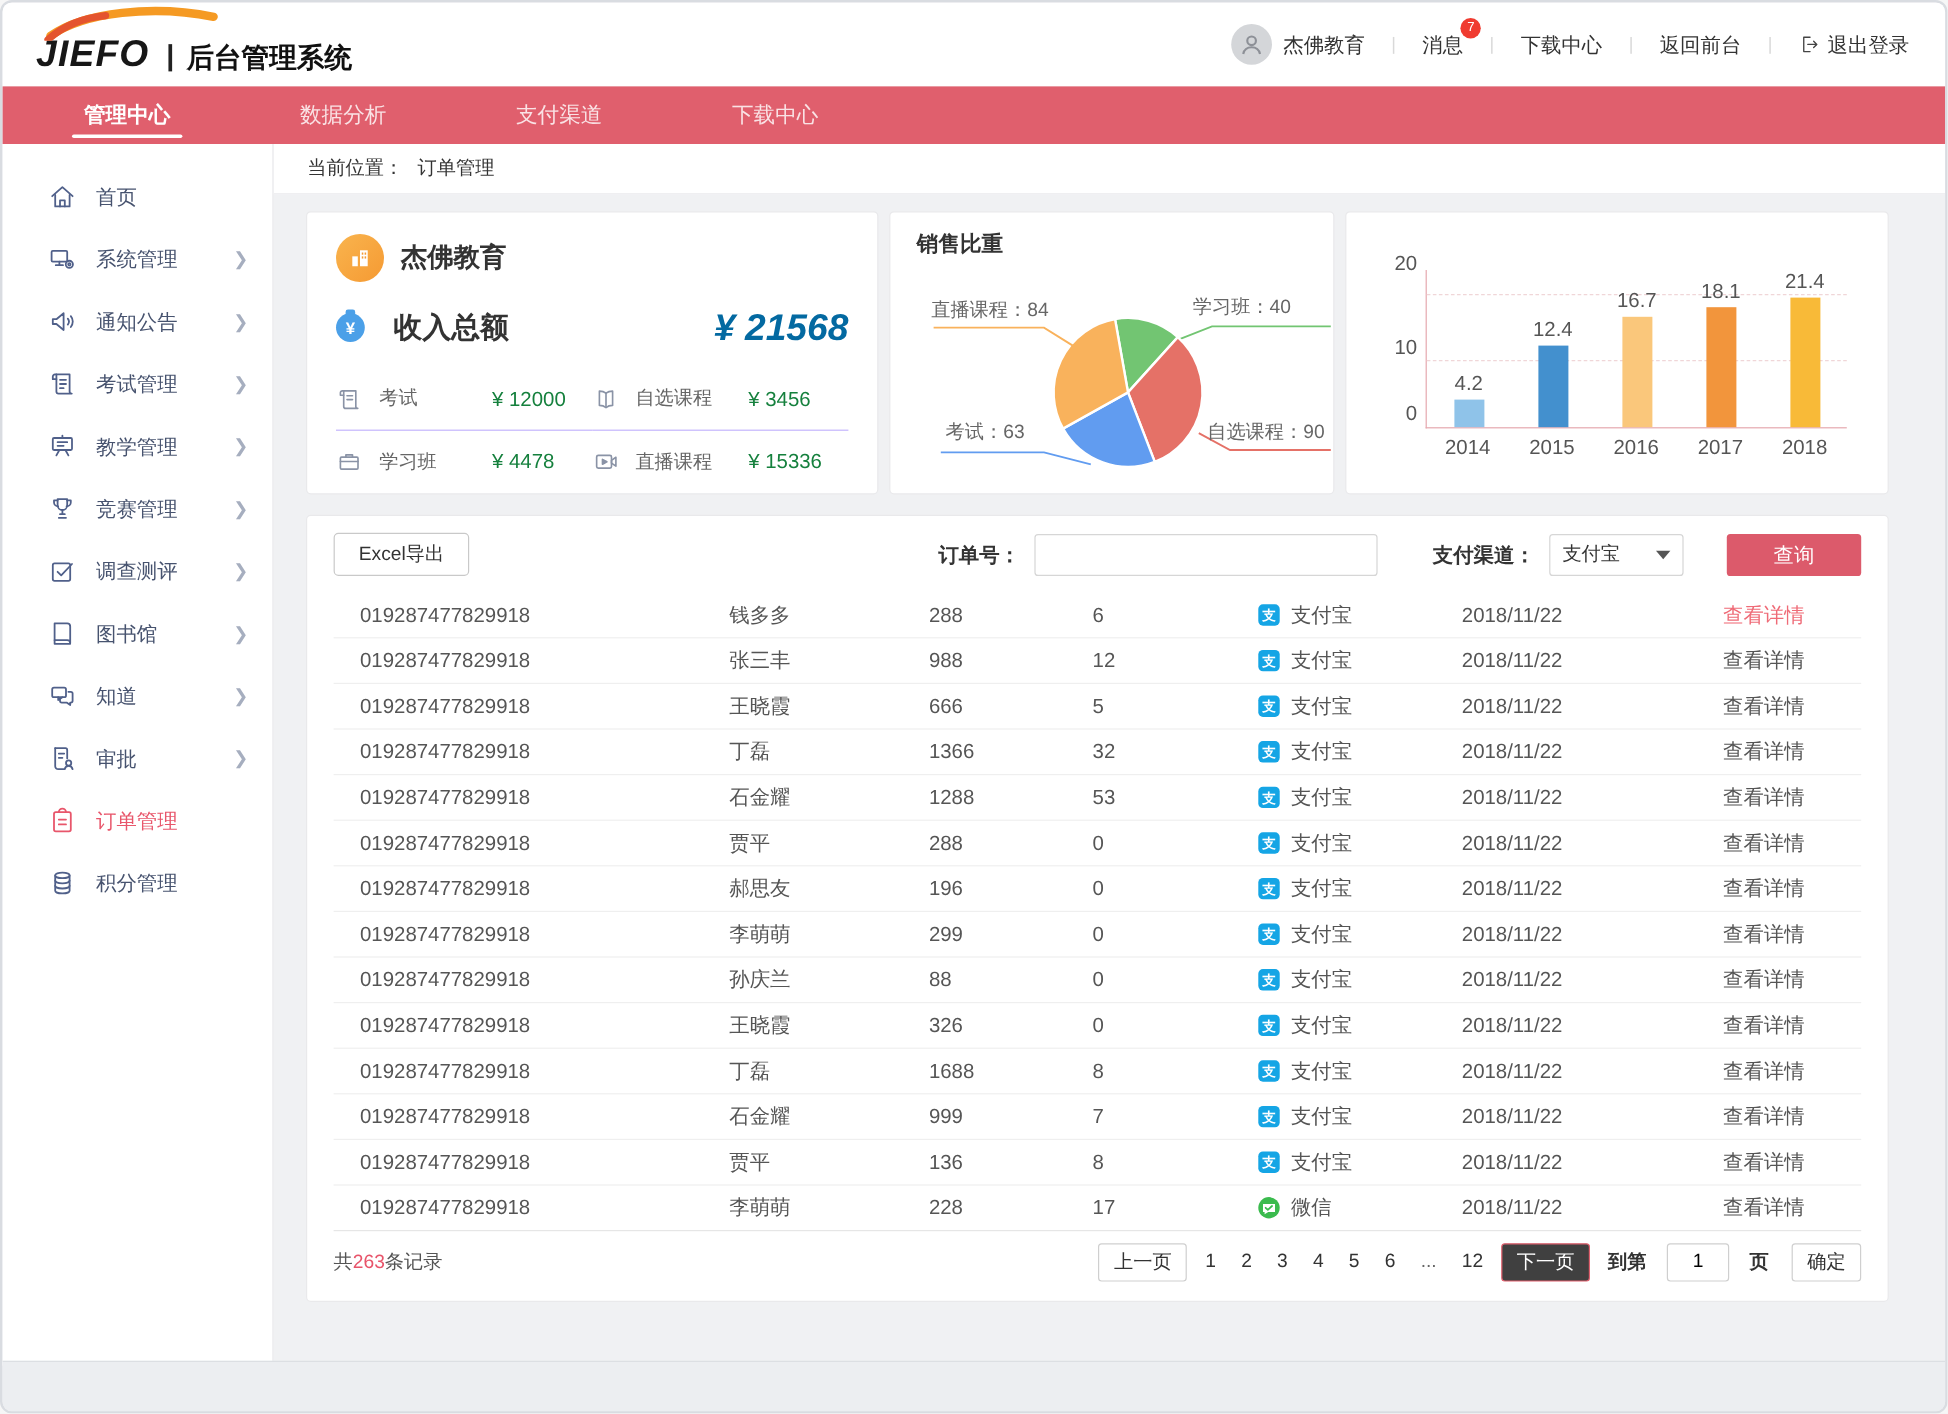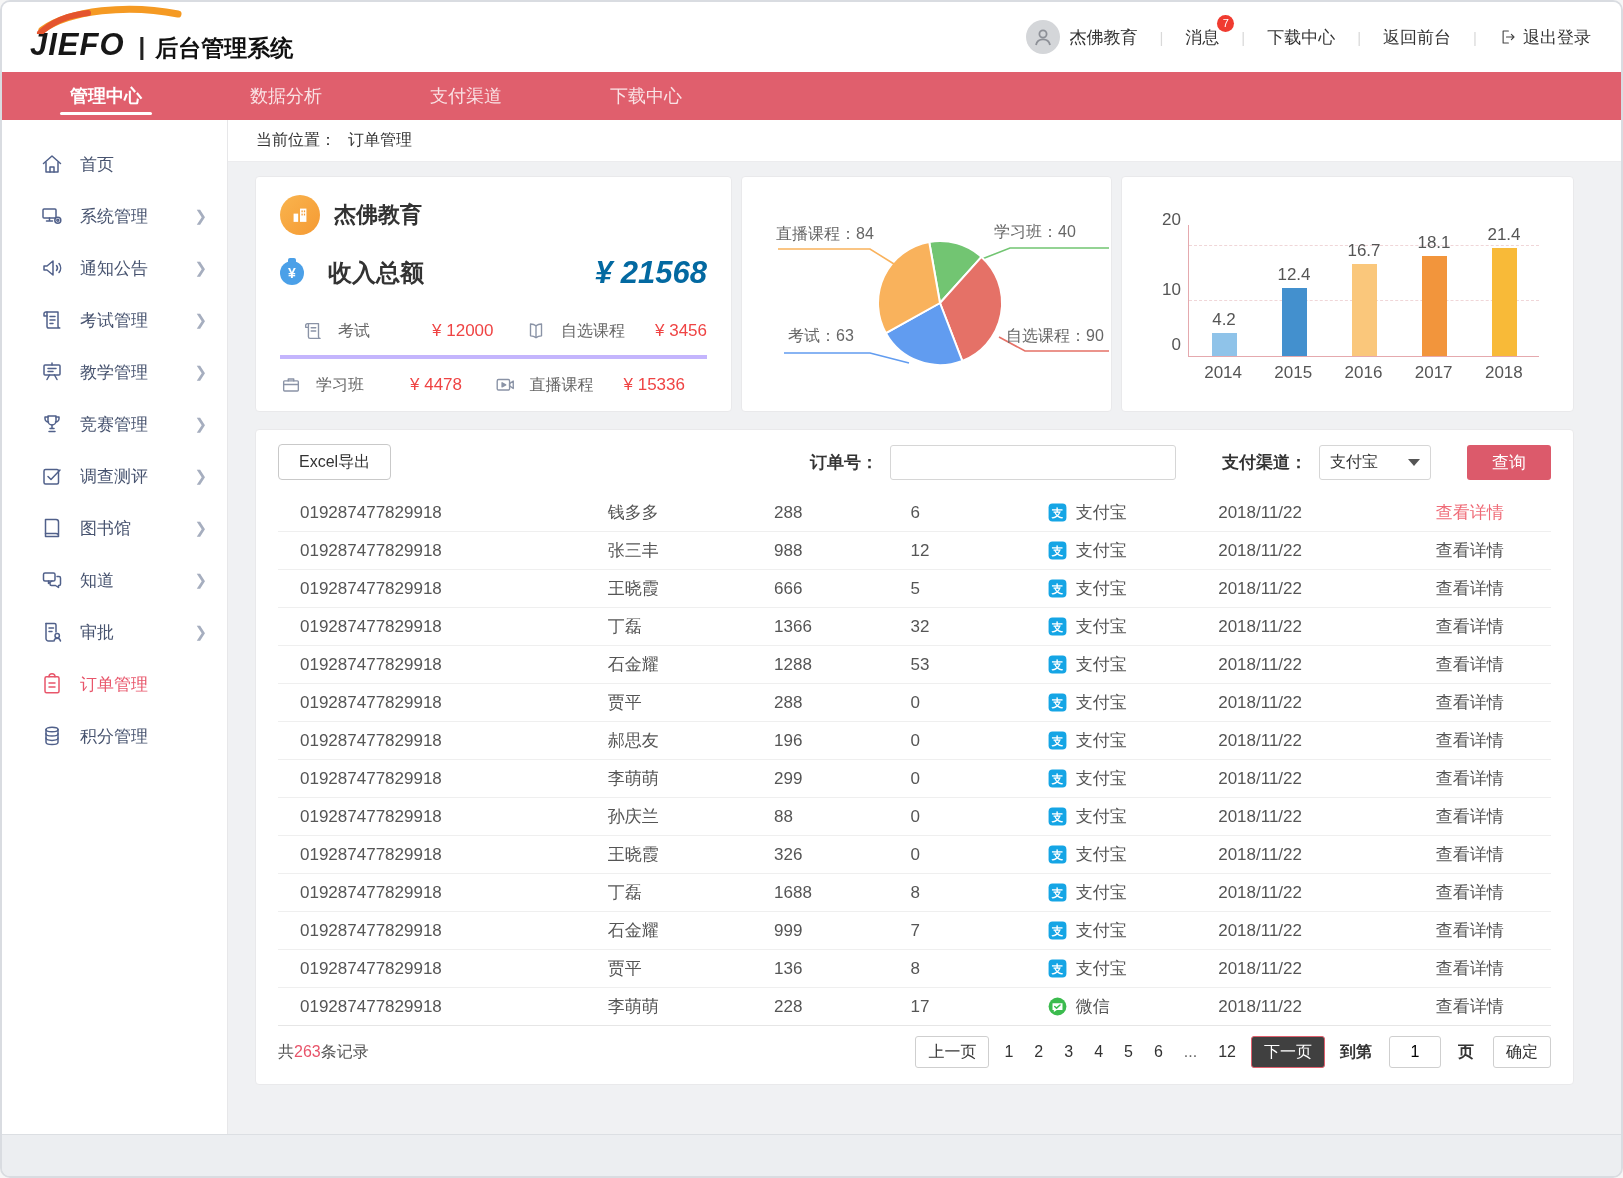--- a/index.html
+++ b/index.html
@@ -74,25 +74,25 @@
   .income-row { display:flex; align-items:center; margin-top:20px; }
   .coin-glyph { width:24px; height:24px; border-radius:50%; background:#4ba0e8; color:#fff;
                 font-size:14px; font-weight:bold; display:inline-flex; align-items:center;
                 justify-content:center; position:relative; }
   .coin-glyph::before { content:""; position:absolute; top:-3px; left:8px; width:8px; height:4px;
                 background:#4ba0e8; border-radius:2px 2px 0 0; }
   .income-label { font-size:24px; font-weight:bold; color:#333; margin-left:24px; }
   .income-value { margin-left:auto; font-size:31px; font-weight:bold; font-style:italic; color:#0369a1; }
   .sum-items { margin-top:16px; display:grid; grid-template-columns:1fr 1fr; }
   .sum-item { display:flex; align-items:center; height:52px; color:#666; font-size:16px; }
-  .sum-item.bline { border-bottom:4px solid #c4b5fd;justify-content:flex-end; }
+  .sum-item.bline { border-bottom:1px solid #c4b5fd; }
   .sum-item .iico { width:22px; height:22px; color:#8a93a6; margin-right:14px; flex:0 0 22px; }
   .sum-item .iico svg { width:22px; height:22px; }
   .sum-item .ilabel { width:94px; }
-  .sum-item .ivalue { color:#ef4444; font-size:17px; }
+  .sum-item .ivalue { color:#15803d; font-size:17px; }
 
   
   #pie-svg { width:349px; height:196px; display:block; }
   #pie-svg text { font-size:16px; fill:#666; }
 
   
   .bar-chart { position:relative; margin:22px 4px 0 44px; height:178px; }
   .bc-plot { position:absolute; left:0; right:10px; top:12px; height:132px;
              border-left:1px solid #e5a9ae; border-bottom:1px solid #e5a9ae; }
   .bc-grid { position:absolute; left:0; right:0; border-top:1px dashed #f0d6d8; height:0; }
@@ -113,21 +113,21 @@
   .tb-label { font-size:17px; font-weight:bold; color:#333; }
   .order-label { margin-left:auto; }
   .order-input { width:286px; height:35px; border:1px solid #d6d6d6; border-radius:3px;
                  margin-left:12px; padding:0 10px; font-size:16px; font-family:inherit; }
   .channel-label { margin-left:46px; }
   .select { width:112px; height:35px; border:1px solid #d6d6d6; border-radius:3px; margin-left:12px;
             display:flex; align-items:center; padding:0 10px; font-size:16px; color:#333;
             cursor:pointer; justify-content:space-between; background:#fff; }
   .caret { width:0; height:0; border-left:6px solid transparent; border-right:6px solid transparent;
            border-top:7px solid #555; }
-  .btn-search { margin-left:36px; width:84px; height:35px; background:#dc5a6b; color:#fff;
+  .btn-search { margin-left:36px; width:112px; height:35px; background:#dc5a6b; color:#fff;
                 border:none; border-radius:3px; font-size:17px; cursor:pointer; font-family:inherit; }
 
   .trow { display:grid; grid-template-columns:24.6% 13.3% 10.9% 10.9% 13.7% 17.4% 1fr;
           align-items:center; }
   .thead { background:#f4f4f5; height:40px; font-size:17px; color:#333; font-weight:bold;
            border-radius:2px; padding:0 0 0 22px; }
   .tbody .trow { height:38px; font-size:17px; color:#555; border-bottom:1px solid #efefef; padding-left:22px; }
   .tbody .trow:last-child { border-bottom:1px solid #e6e6e6; }
   .chan-cell { display:flex; align-items:center; gap:8px; }
   .chan-cell svg { width:21px; height:21px; }
@@ -378,20 +378,21 @@
                       <path d="M17 10.5l4-2.8v8.1l-4-2.8z"></path>
                       <path d="M8.8 9.6l4 2.2-4 2.2z" fill="currentColor"></path>
                     </svg></span>
                   <span class="ilabel">直播课程</span>
                   <span class="ivalue">¥ 15336</span>
                 </div>
               </div>
           </section>
 
           <section class="card card-pie">
+            <div class="card-title">销售比重</div>
             <svg id="pie-svg" viewBox="0 0 349 196">
                 <path d="M176,112 L165.2,50.9 A62,62 0 0 1 217.5,65.9 Z" fill="#72c572" stroke="#fff" stroke-width="2"></path>
                 <polyline points="218,68 246,57 345,57" fill="none" stroke="#72c572" stroke-width="1.6"></polyline>
                 <text x="230" y="46" text-anchor="start">学习班：40</text>
                 <path d="M176,112 L217.5,65.9 A62,62 0 0 1 198.3,169.9 Z" fill="#e57167" stroke="#fff" stroke-width="2"></path>
                 <polyline points="235,146 261,160 345,160" fill="none" stroke="#e57167" stroke-width="1.6"></polyline>
                 <text x="242" y="150" text-anchor="start">自选课程：90</text>
                 <path d="M176,112 L198.3,169.9 A62,62 0 0 1 121.9,142.2 Z" fill="#619cf0" stroke="#fff" stroke-width="2"></path>
                 <polyline points="20,162 106,162 145,172" fill="none" stroke="#619cf0" stroke-width="1.6"></polyline>
                 <text x="24" y="150" text-anchor="start">考试：63</text>

